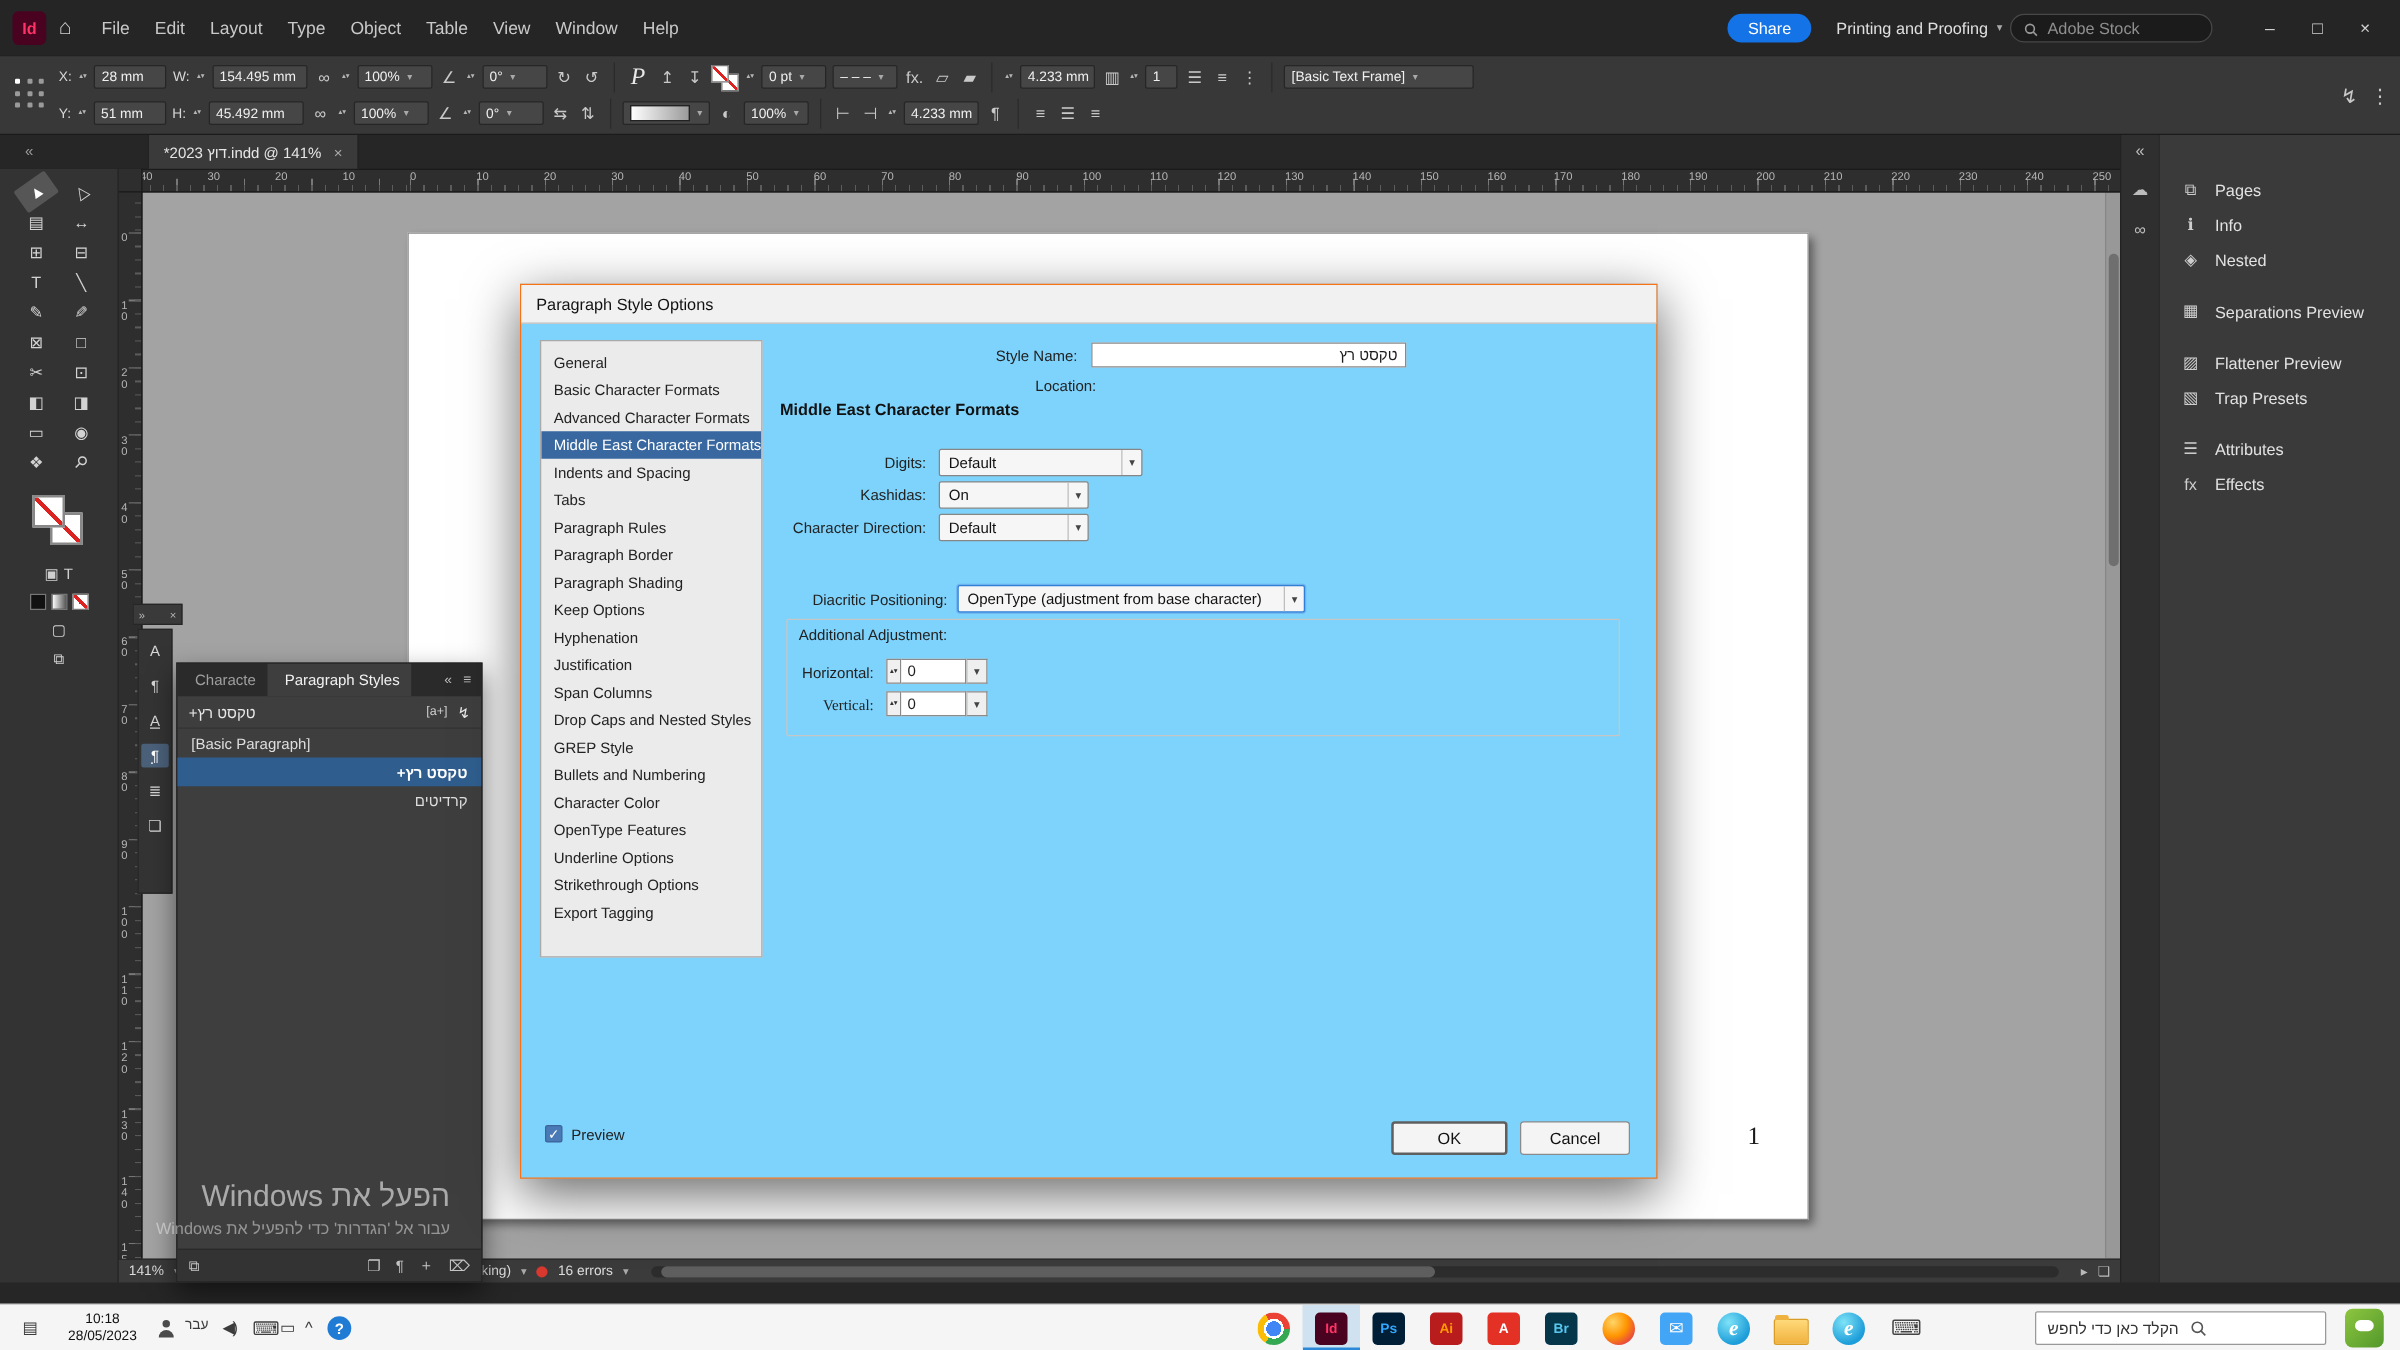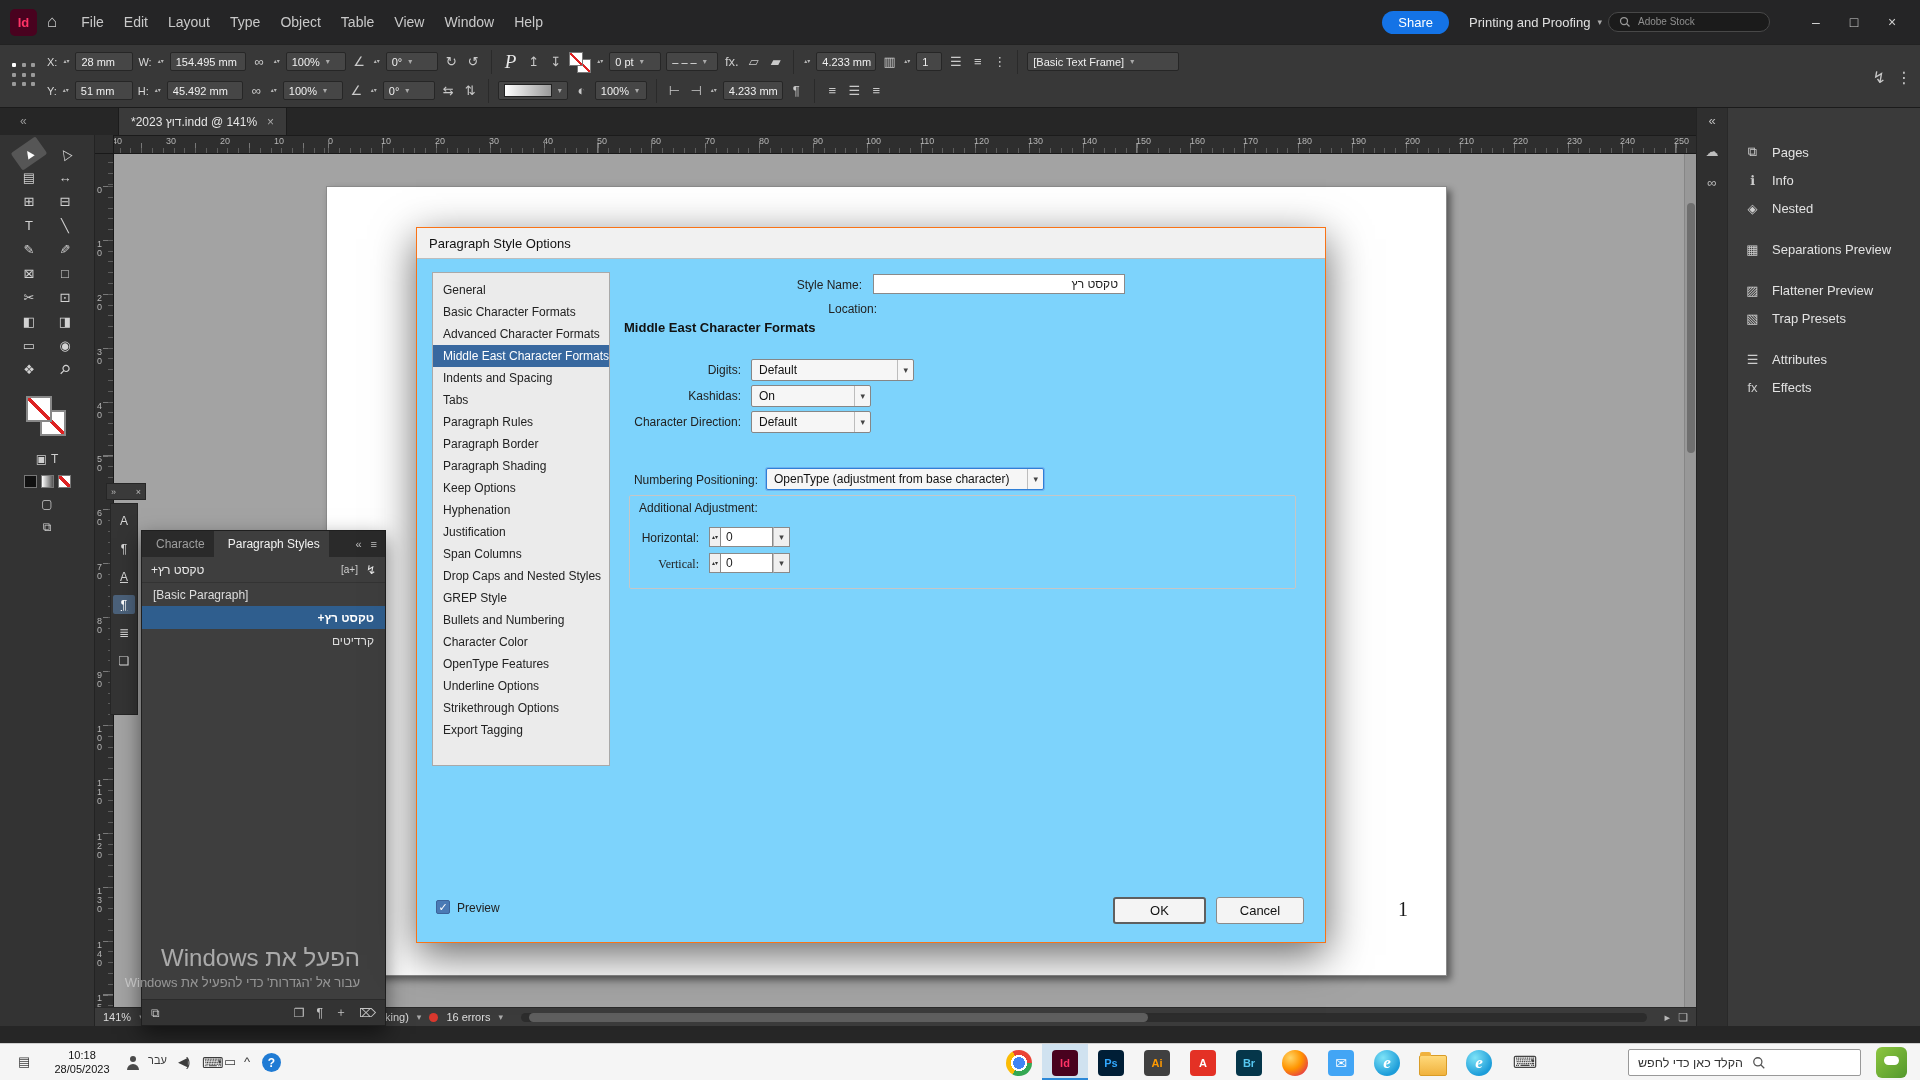--- a/index.html
+++ b/index.html
@@ -7,21 +7,21 @@
   #screen{position:relative;width:1920px;height:1080px;background:#262626;overflow:hidden;}
 
   
   #menubar{position:absolute;left:0;top:0;width:1920px;height:44px;background:#252526;display:flex;align-items:center;padding:0 10px;box-sizing:border-box;gap:2px;color:#c9c9c9;font-size:14px;z-index:4;}
   .app-badge{width:27px;height:27px;background:#49021f;color:#ff3366;font-weight:bold;font-size:13px;border-radius:5px;display:flex;align-items:center;justify-content:center;margin-right:8px;}
   .home-ic{font-size:17px;margin-right:12px;color:#cfcfcf;}
   .menu-item{padding:4px 10px;}
   .mb-spacer{flex:1;}
   #share-btn{background:#1473e6;color:#fff;font-size:13px;border-radius:13px;padding:4px 16px;margin-right:18px;}
   #workspace-switcher{display:flex;align-items:center;gap:7px;color:#e0e0e0;font-size:13px;margin-right:4px;text-align:right;}
-  #stock-search{display:flex;align-items:flex-start;gap:7px;background:#1b1b1b;border:1px solid #484848;border-radius:12px;padding:3px 10px;width:140px;color:#8f8f8f;font-size:10px;margin-right:26px;}
+  #stock-search{display:flex;align-items:flex-end;gap:7px;background:#1b1b1b;border:1px solid #484848;border-radius:12px;padding:3px 10px;width:140px;color:#8f8f8f;font-size:13px;margin-right:26px;}
   .win-btn{width:36px;height:28px;display:flex;align-items:center;justify-content:center;color:#d0d0d0;font-size:14px;}
   .car{font-size:9px;color:#a9a9a9;}
 
   
   #controlbar{position:absolute;left:0;top:44px;width:1920px;height:64px;background:#383838;border-top:1px solid #222;border-bottom:1px solid #1b1b1b;display:flex;align-items:center;box-sizing:border-box;z-index:4;}
   .refpoint{width:26px;height:26px;margin:0 9px 0 12px;display:grid;grid-template-columns:repeat(3,1fr);gap:3px;}
   .refpoint i{width:4px;height:4px;background:#9a9a9a;border-radius:1px;}
   .refpoint i.sel{background:#fff;}
   .cb-col{display:flex;flex-direction:column;gap:4px;}
   .cb-row{display:flex;align-items:center;gap:5px;height:25px;}
@@ -146,21 +146,21 @@
   .person{position:absolute;top:12px;width:14px;height:14px;}
   .person::before{content:"";position:absolute;top:0;left:4px;width:6px;height:6px;border-radius:50%;background:#4a4a4a;}
   .person::after{content:"";position:absolute;bottom:0;left:1px;width:12px;height:6px;border-radius:6px 6px 0 0;background:#4a4a4a;}
   .help-circle{position:absolute;left:262px;top:9px;width:19px;height:19px;border-radius:50%;background:#1f7bd4;color:#fff;font-size:12px;font-weight:bold;display:flex;align-items:center;justify-content:center;}
   #tb-apps{position:absolute;left:996px;top:0;height:37px;display:flex;align-items:stretch;}
   .tb-app{width:46px;display:flex;align-items:center;justify-content:center;}
   .tb-app.active{background:rgba(0,120,212,.15);box-shadow:inset 0 -3px 0 #2b88d8;}
   .tb-ic{width:26px;height:26px;border-radius:4px;display:flex;align-items:center;justify-content:center;font-size:11px;font-weight:bold;}
   .ic-id .tb-ic{background:#49021f;color:#ff3366;}
   .ic-ps .tb-ic{background:#001e36;color:#31a8ff;}
-  .ic-ai .tb-ic{background:#404040;color:#ff9a00;}
+  .ic-ai .tb-ic{background:#b91c1c;color:#ff9a00;}
   .ic-acro .tb-ic{background:#e43125;color:#fff;}
   .ic-br .tb-ic{background:#05364a;color:#57c7f0;}
   .ic-mail .tb-ic{background:#42a5f5;color:#fff;font-size:14px;}
   .ic-edge .tb-ic,.ic-ie .tb-ic{background:radial-gradient(circle at 35% 30%,#7ee3f7,#1d9dd9 70%);border-radius:50%;color:#fff;font-family:"Liberation Serif",serif;font-size:17px;font-style:italic;}
   .ic-chrome .tb-ic{border-radius:50%;background:radial-gradient(circle at center,#4285f4 0 6px,#fff 6px 8px,transparent 8px),conic-gradient(from -30deg,#ea4335 0 120deg,#34a853 120deg 240deg,#fbbc05 240deg 360deg);}
   .ic-ff .tb-ic{border-radius:50%;background:radial-gradient(circle at 32% 30%,#ffd567,#ff9400 45%,#e3364e 85%);}
   .ic-folder .tb-ic{position:relative;background:linear-gradient(#ffd97a,#f0b23e);border:1px solid #d99c27;height:19px;margin-top:5px;border-radius:2px;}
   .ic-folder .tb-ic::before{content:"";position:absolute;top:-4px;left:0;width:11px;height:4px;background:#f0b23e;border-radius:2px 2px 0 0;}
   .ic-kbd .tb-ic{color:#444;font-size:17px;font-weight:normal;}
   #tb-search{position:absolute;left:1628px;top:5px;width:233px;height:27px;background:#fff;border:1px solid #999;border-radius:2px;display:flex;align-items:center;justify-content:flex-end;gap:9px;padding:0 9px;font-size:12.5px;color:#333;box-sizing:border-box;}
@@ -600,21 +600,21 @@
       <span>On</span>
         <span class="ddcar">▾</span>
     </span>
 
     <span class="lbl" style="left:154px;top:187px;width:170px;">Character Direction:</span>
     <span class="dd" style="left:334px;top:183px;width:120px;">
       <span>Default</span>
         <span class="ddcar">▾</span>
     </span>
 
-    <span class="lbl" style="left:141px;top:245px;width:200px;">Numbering Positioning:</span>
+    <span class="lbl" style="left:141px;top:245px;width:200px;">Diacritic Positioning:</span>
     <span class="dd focus" style="left:349px;top:240px;width:278px;">
       <span>OpenType (adjustment from base character)</span>
         <span class="ddcar">▾</span>
     </span>
 
     <span class="grp" style="left:212px;top:267px;width:665px;height:92px;"></span>
     <span class="lbl" style="left:222px;top:273px;width:200px;text-align:left;">Additional Adjustment:</span>
 
     <span class="lbl" style="left:182px;top:303px;width:100px;">Horizontal:</span>
     <span class="stepper" style="left:292px;top:299px;">

